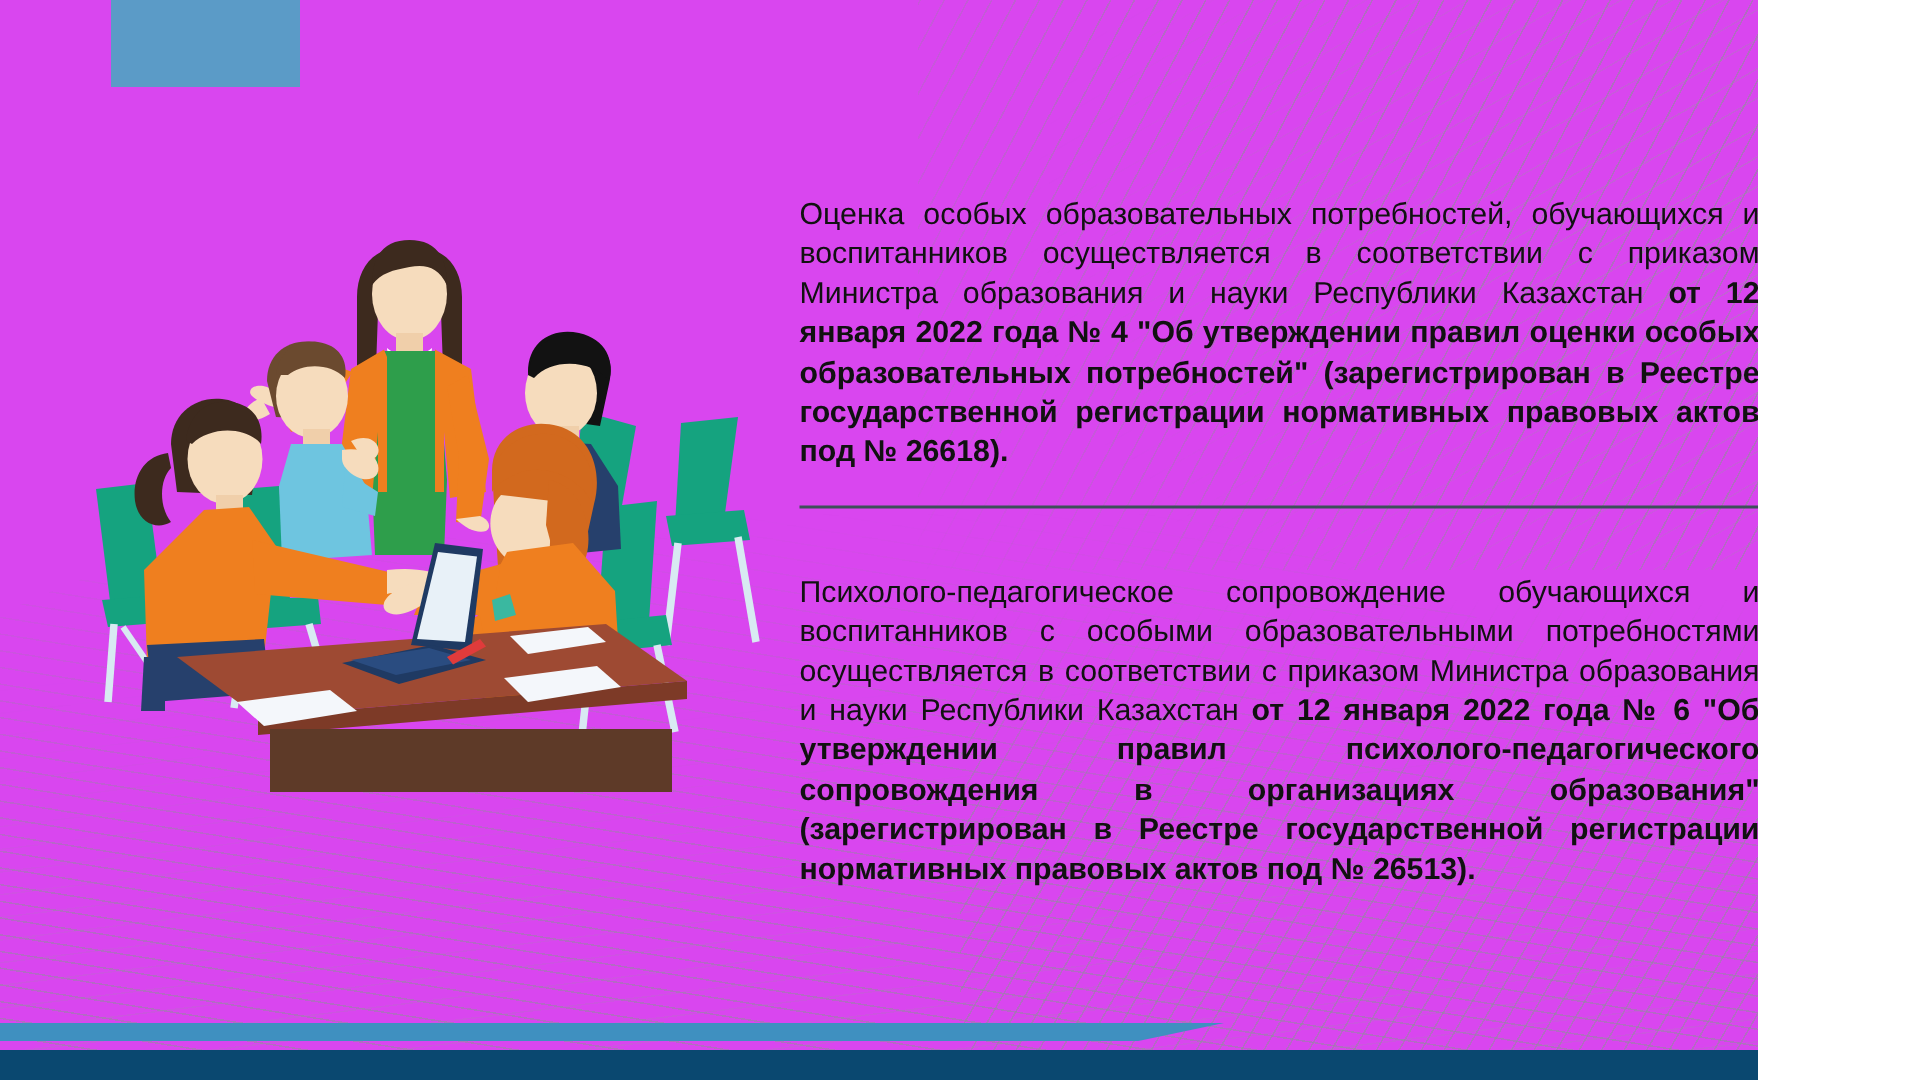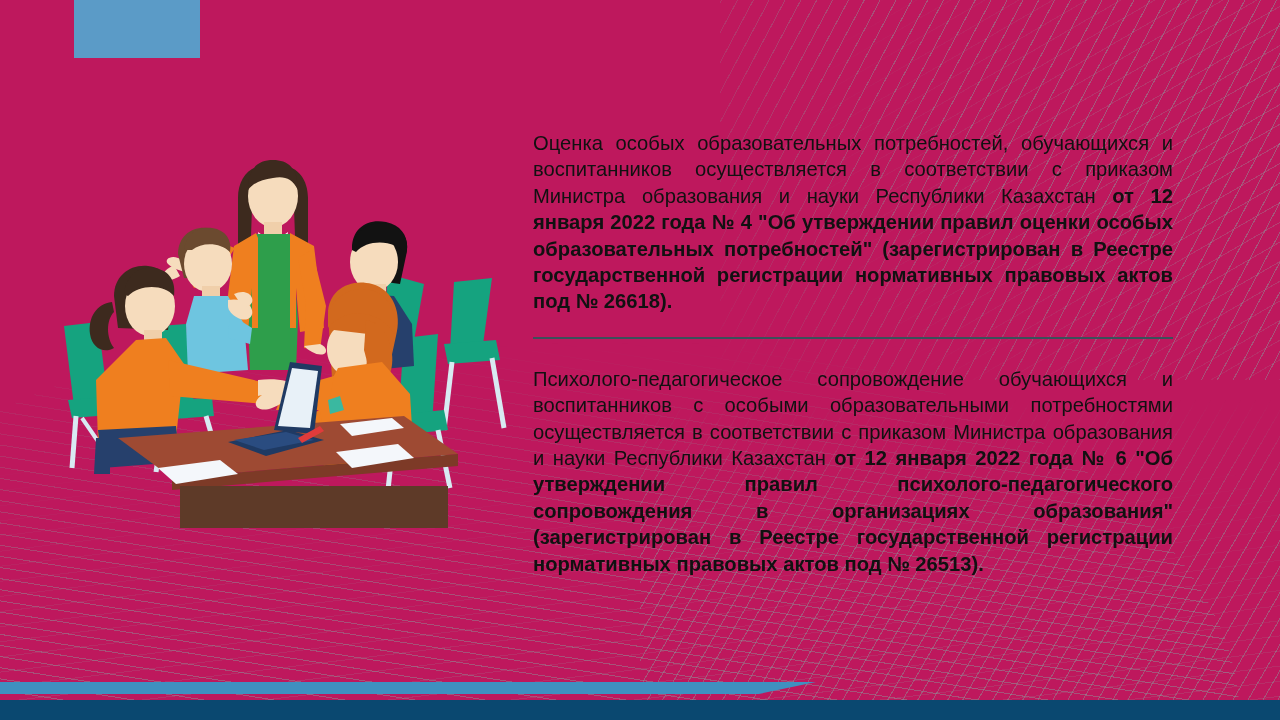--- a/index.html
+++ b/index.html
@@ -5,24 +5,24 @@
   html, body {
     margin: 0;
     padding: 0;
     background: #ffffff;
   }
   body {
     font-family: "Liberation Sans", sans-serif;
   }
   #slide {
     position: relative;
-    width: 1280px;
+    width: 1172px;
     height: 720px;
     overflow: hidden;
-    background: #be185d;
+    background: #d946ef;
     text-decoration: underline;
   }
 
   
   .deco-topright {
     position: absolute;
     top: -40px;
     right: -60px;
     width: 620px;
     height: 420px;
@@ -150,21 +150,21 @@
     line-height: 26.4px;
     font-family: "Liberation Sans", sans-serif;
   }
   .para b { font-weight: bold; }
   .divider {
     width: 640px;
     height: 0;
     border-top: 2px solid #3c4f5a;
     margin: 22px 0 0 0;
   }
-  .para-2 { margin-top: 27px; }
+  .para-2 { margin-top: 43px; }
 
   
   .bar-light {
     position: absolute;
     left: 0;
     top: 682px;
     width: 816px;
     height: 12px;
     background: #3f90c0;
     clip-path: polygon(0 0, 100% 0, 93.0% 100%, 0 100%);

